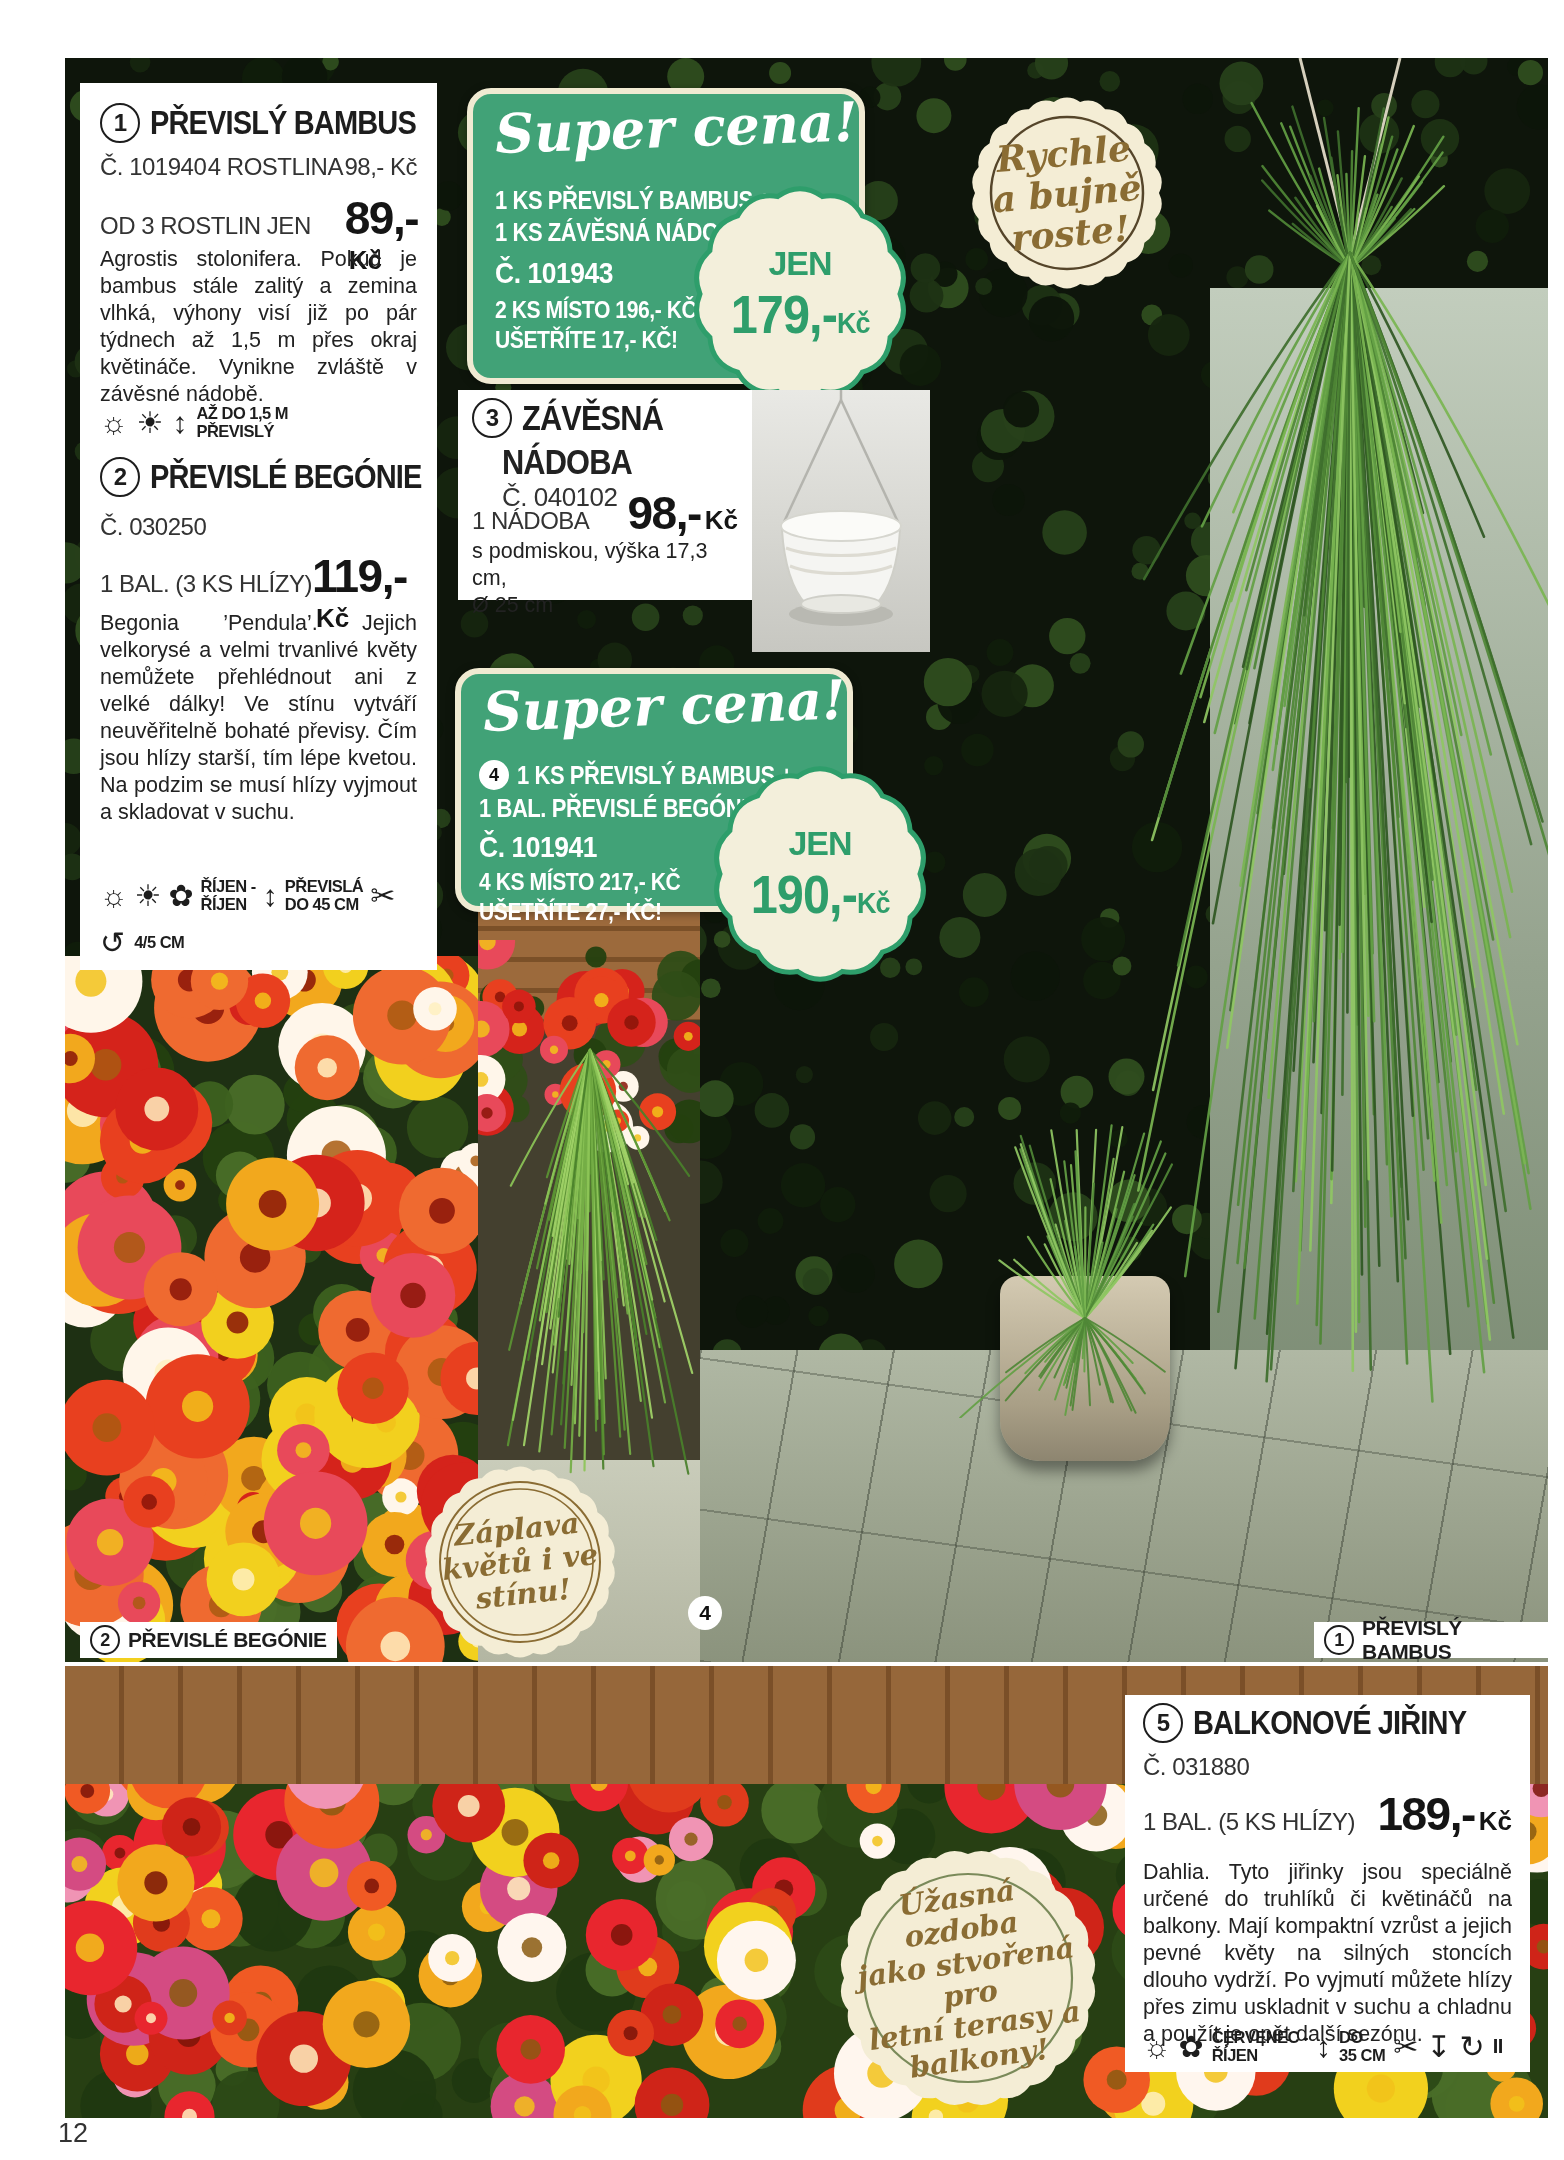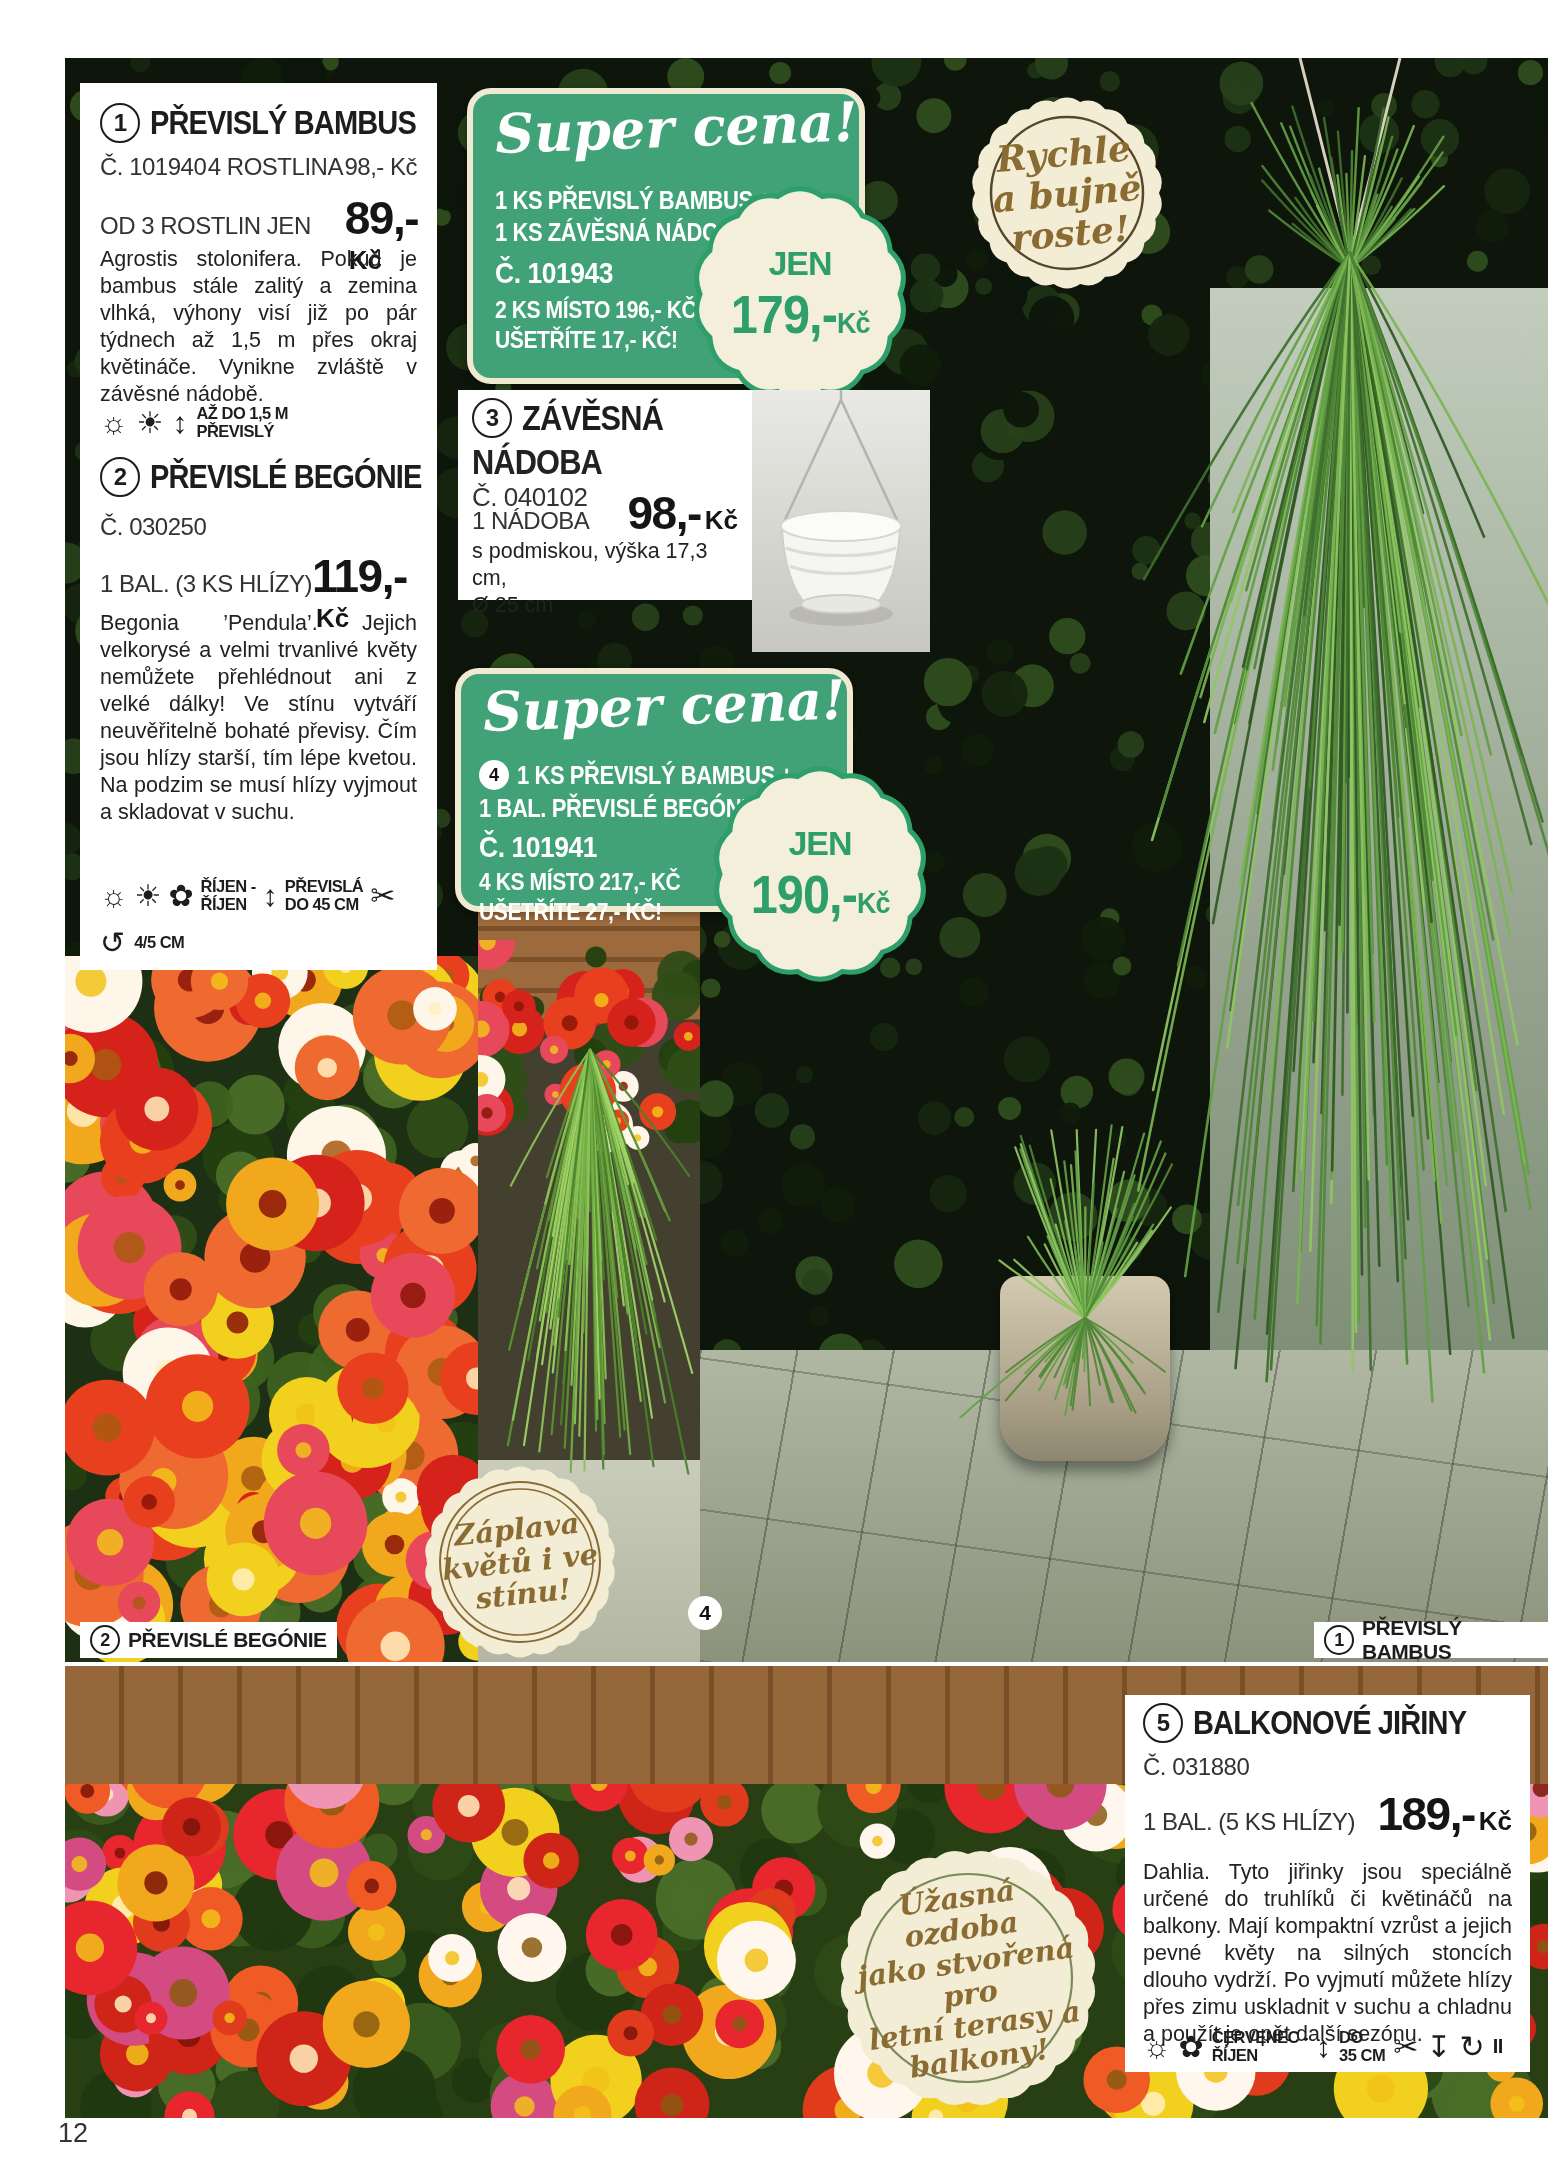--- a/index.html
+++ b/index.html
@@ -1520,21 +1520,21 @@
     <div>roste!</div>
   </div>
 
   <div class="abs whitebox" style="left:458px;top:390px;width:294px;height:210px;">
     <div class="abs ttl" style="left:14px;top:8px;">
       <span class="cnum">3</span>
       <span class="sqz" style="font-size:35px;">ZÁVĚSNÁ</span>
     </div>
     <div class="abs rowsb" style="left:14px;top:52px;width:266px;align-items:baseline;flex-direction:column;">
       <span class="sqz" style="font-size:35px;font-weight:700;letter-spacing:-1px;">NÁDOBA</span>
-      <span class="meta" style="font-size:26px;">Č. 040102</span>
+      <span class="meta" style="font-size:26px;margin-left:30px;">Č. 040102</span>
     </div>
     <div class="abs rowsb" style="left:14px;top:96px;width:266px;">
       <span class="meta">1 NÁDOBA</span>
       <span><span class="bigprice">98,-</span><span class="kc">Kč</span></span>
     </div>
     <div class="abs desc" style="left:14px;top:148px;width:266px;text-align:left;">
       <span>s podmiskou, výška 17,3  cm,</span><br><span>Ø 25 cm</span>
     </div>
   </div>
   <div class="abs photo" style="left:752px;top:390px;width:178px;height:262px;background:linear-gradient(180deg,#e9e9e5,#c7c7c1);">

